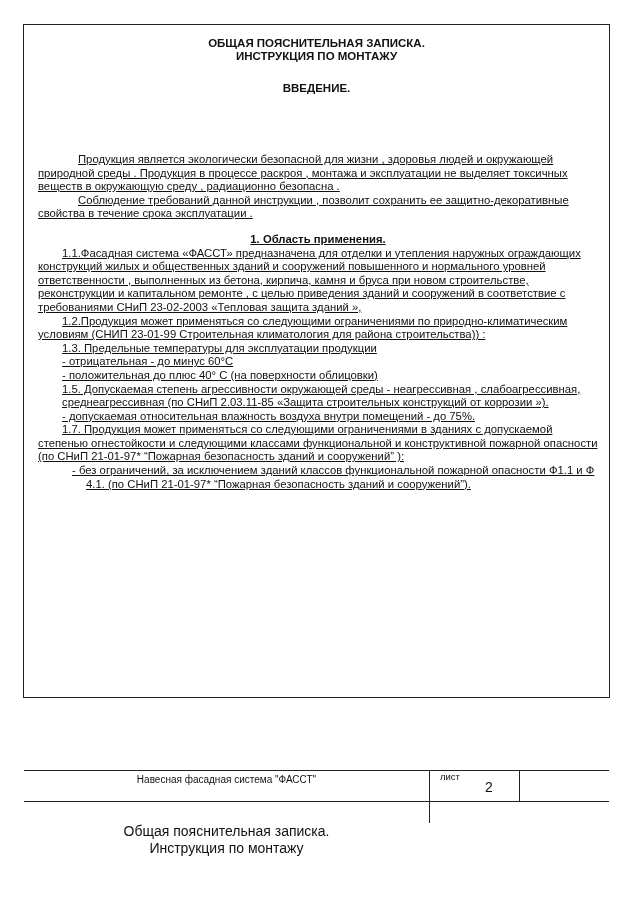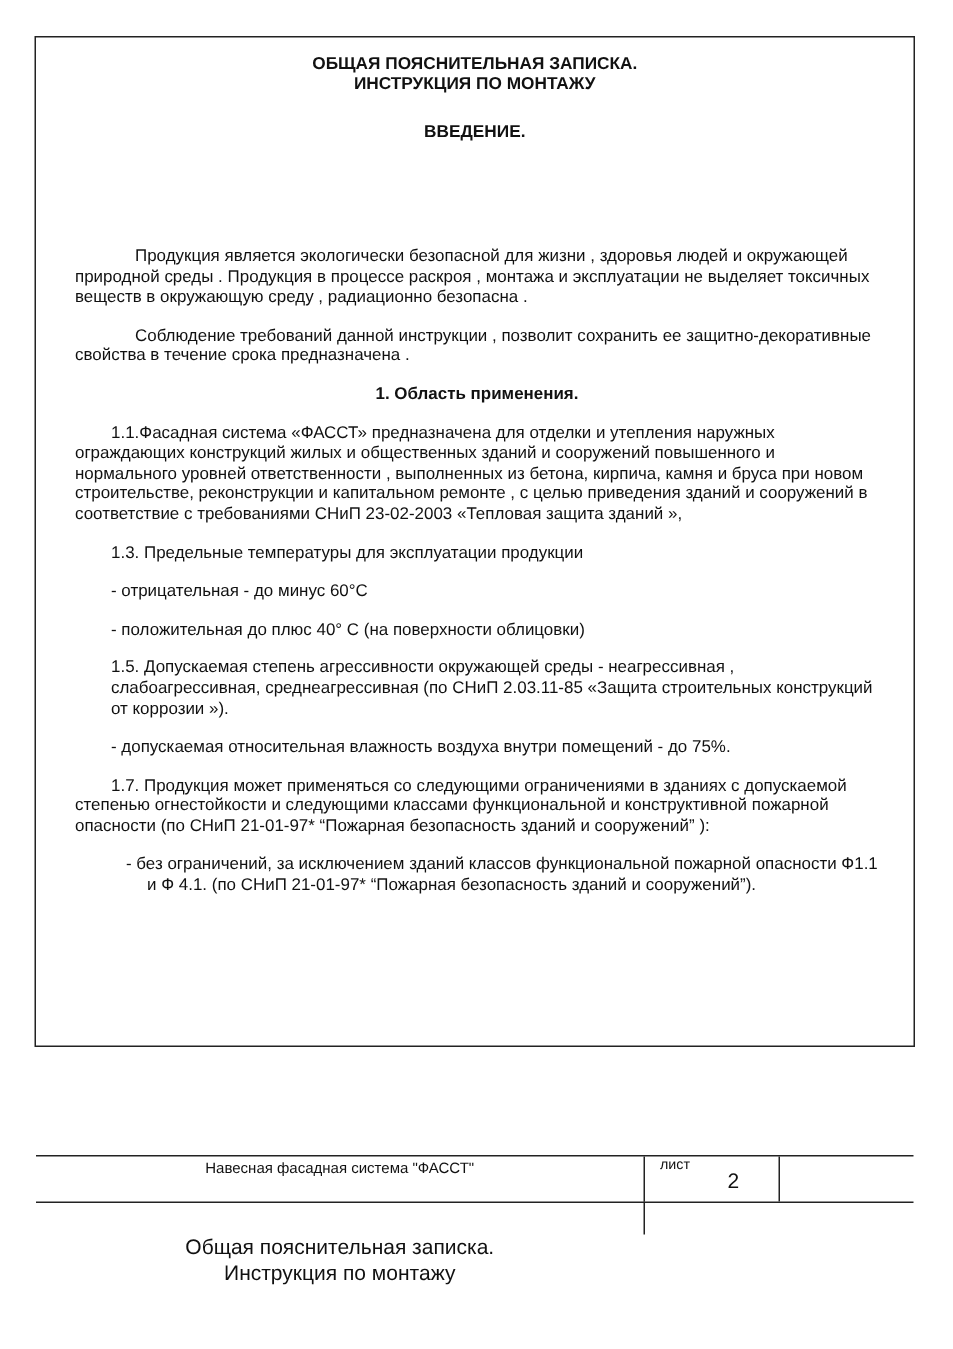--- a/index.html
+++ b/index.html
@@ -2,21 +2,21 @@
 <html><head>
 <meta charset="utf-8">
 <style>
   html, body { margin:0; padding:0; background:#ffffff; }
   body { width:635px; height:899px; position:relative; overflow:hidden;
          font-family:"Liberation Sans", sans-serif; color:#111; }
   .frame { position:absolute; left:23px; top:24px; width:587px; height:674px;
            border:1.5px solid #222; box-sizing:border-box; }
   .hdr { position:absolute; left:0; right:0; text-align:center; font-weight:bold; font-size:11.5px; line-height:13px; }
   .body-text { position:absolute; left:38px; top:153px; width:560px; font-size:11.3px; line-height:13.6px; }
-  .body-text p { margin:12px; }
+  .body-text p { margin:0;text-decoration:underline; }
   .ind1 { text-indent:40px; }
   .ind2 { text-indent:24px; }
   .ind3 { padding-left:24px; }
   .dash { padding-left:24px; }
   .dash2 { padding-left:48px; text-indent:-14px; }
   .sec-title { text-align:center; font-weight:bold; margin-top:12px !important; }
   .tb { position:absolute; left:0; right:0; top:745px; bottom:0; border-top:1.5px solid #222; }
   .tb-row1 { position:absolute; left:0; right:0; top:0; height:30px; border-bottom:1.5px solid #222; }
   .tb-c1 { position:absolute; left:0; top:0; width:406px; height:100%; border-right:1.5px solid #222;
            text-align:center; font-size:10px; line-height:12px; padding-top:3px; box-sizing:border-box; }
@@ -34,24 +34,25 @@
 <div class="frame">
   <div class="hdr" style="top:12px;">
     <div>ОБЩАЯ ПОЯСНИТЕЛЬНАЯ ЗАПИСКА.</div>
     <div>ИНСТРУКЦИЯ ПО МОНТАЖУ</div>
   </div>
   <div class="hdr" style="top:57px;">ВВЕДЕНИЕ.</div>
 </div>
 
 <div class="body-text">
   <p class="ind1">Продукция является экологически безопасной для жизни , здоровья людей и окружающей природной среды . Продукция в процессе раскроя , монтажа и эксплуатации не выделяет токсичных веществ в окружающую среду , радиационно безопасна .</p>
-  <p class="ind1">Соблюдение требований данной инструкции , позволит сохранить ее защитно-декоративные свойства в течение срока предназначена .</p>
+  <p class="ind1">Соблюдение требований данной инструкции , позволит сохранить ее защитно-декоративные свойства в течение срока эксплуатации .</p>
 
   <p class="sec-title">1. Область применения.</p>
   <p class="ind2">1.1.Фасадная система «ФАССТ» предназначена для отделки и утепления наружных ограждающих конструкций жилых и общественных зданий и сооружений повышенного и нормального уровней ответственности , выполненных из бетона, кирпича, камня и бруса при новом строительстве, реконструкции и капитальном ремонте , с целью приведения зданий и сооружений в соответствие с требованиями СНиП  23-02-2003 «Тепловая защита зданий »,</p>
+  <p class="ind2">1.2.Продукция может применяться со следующими ограничениями по природно-климатическим условиям  (СНИП 23-01-99 Строительная климатология для района строительства)) :</p>
   <p class="ind3">1.3. Предельные температуры для эксплуатации продукции</p>
   <p class="dash">-   отрицательная - до минус 60°С</p>
   <p class="dash">-   положительная до плюс 40° С (на поверхности облицовки)</p>
   <p class="ind3">1.5. Допускаемая степень агрессивности окружающей среды  - неагрессивная , слабоагрессивная, среднеагрессивная  (по СНиП 2.03.11-85 «Защита строительных конструкций от коррозии »).</p>
   <p class="dash">-   допускаемая относительная влажность воздуха внутри помещений  - до 75%.</p>
   <p class="ind2">1.7. Продукция может применяться со следующими ограничениями в зданиях с допускаемой степенью огнестойкости и следующими классами функциональной и конструктивной пожарной опасности  (по СНиП 21-01-97* “Пожарная безопасность зданий и сооружений” ):</p>
   <p class="dash2">-   без ограничений, за исключением зданий классов функциональной пожарной опасности Ф1.1 и Ф 4.1. (по СНиП 21-01-97* “Пожарная безопасность зданий и сооружений”).</p>
 </div>
 
 <div class="frame" style="border-color:transparent;">

